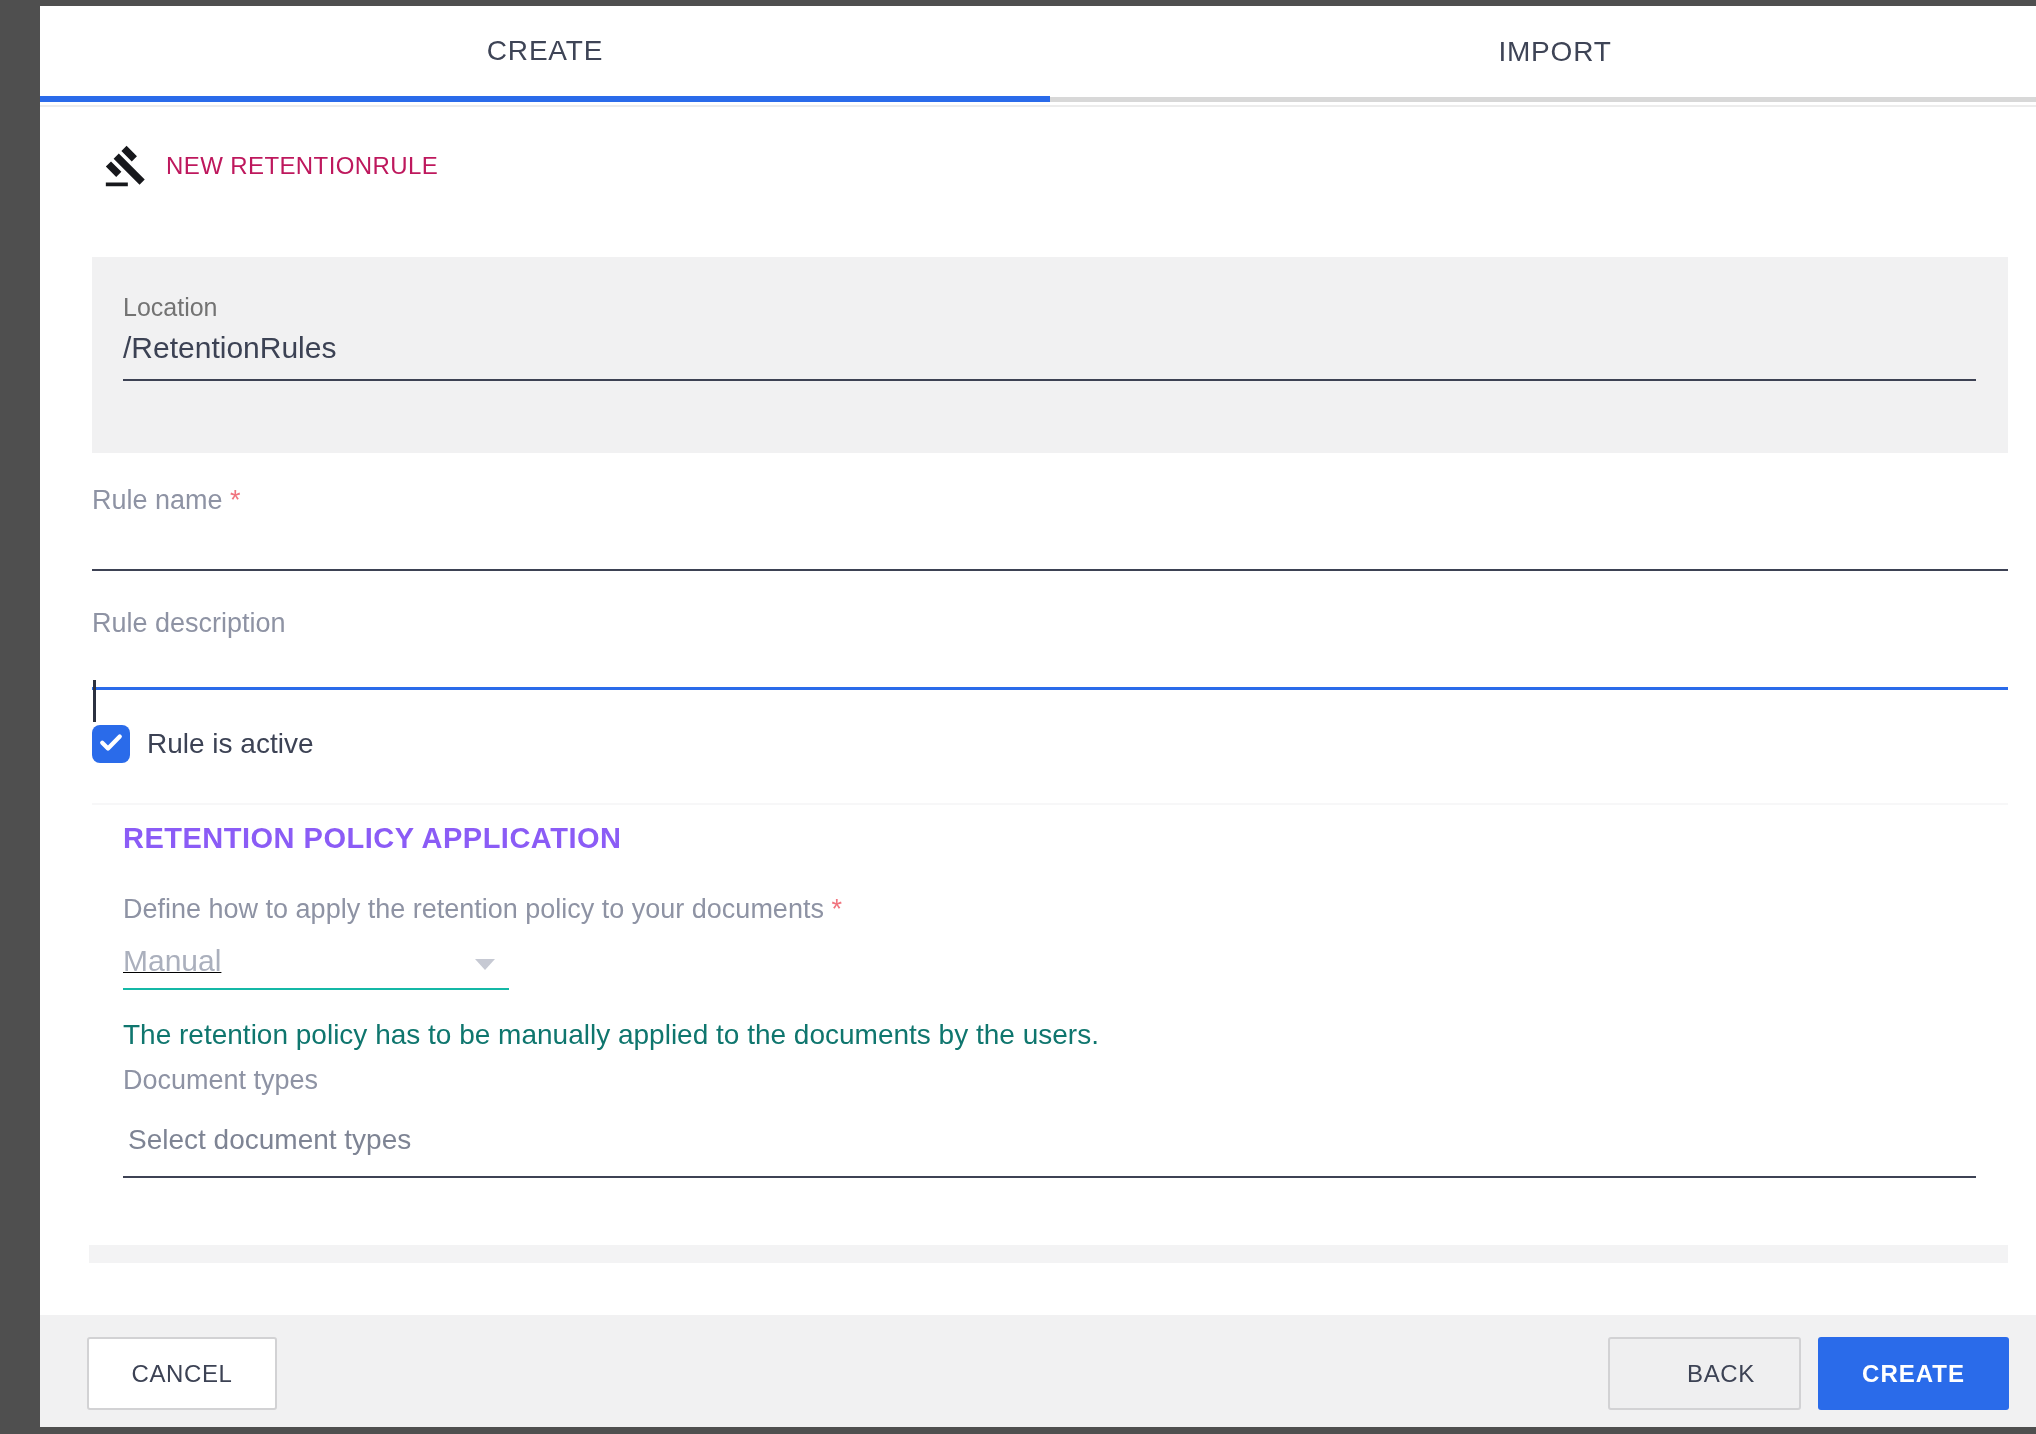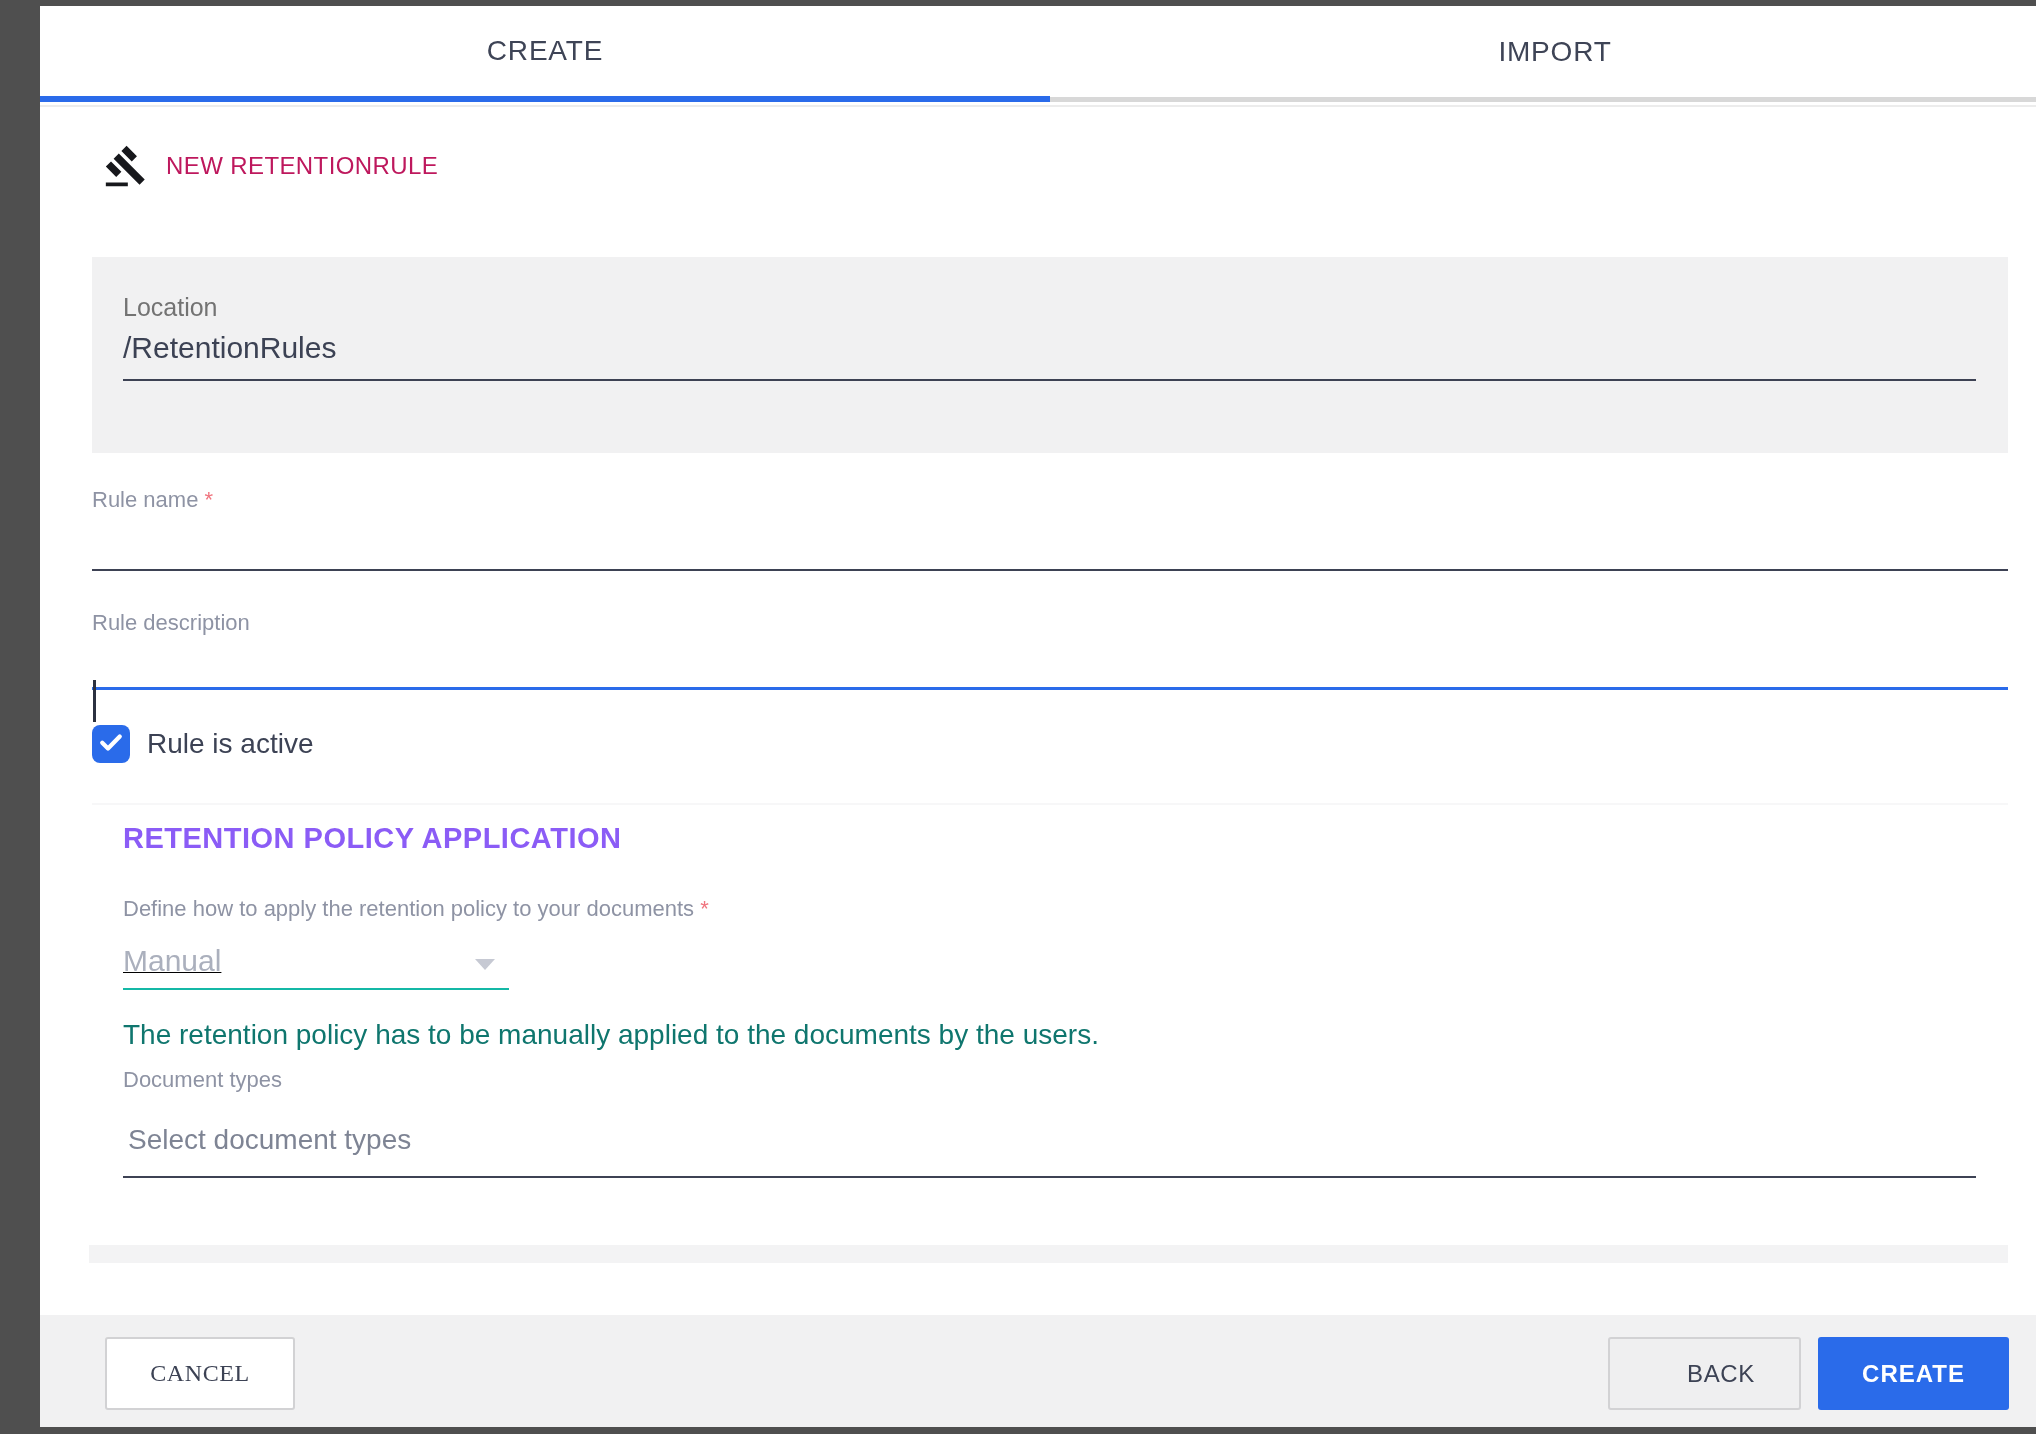--- a/index.html
+++ b/index.html
@@ -32,21 +32,21 @@
   .heading svg{display:block;}
   .heading .title{
     margin-left:18px;font-size:24px;letter-spacing:.4px;color:#be185d;
   }
   
   .loc-box{
     position:absolute;left:52px;top:251px;width:1916px;height:196px;
     background:#f1f1f2;box-sizing:border-box;padding:34px 32px 0 31px;
   }
   .flabel{font-size:25px;line-height:32px;color:#737373;}
-  .flabel-27{font-size:22px;line-height:34px;color:#8e93a4;}
+  .flabel-27{font-size:27px;line-height:34px;color:#8e93a4;}
   .req{color:#f0757f;}
   .loc-box input{
     display:block;width:1853px;margin-top:8px;
     font-family:inherit;font-size:30px;color:#3c4254;
     border:0;outline:none;background:transparent;
     border-bottom:2px solid #3d4254;padding:0 0 14px 0;
   }
   
   .f-rulename{position:absolute;left:52px;top:477px;width:1916px;}
   .f-rulename input{
@@ -102,21 +102,21 @@
   
   .footer{
     position:absolute;left:0;bottom:0;width:100%;height:112px;background:#f1f1f2;
   }
   .btn{
     position:absolute;top:22px;height:73px;box-sizing:border-box;
     display:flex;align-items:center;justify-content:center;
     font-family:inherit;font-size:24px;letter-spacing:.6px;color:#3c4254;
     border-radius:3px;cursor:pointer;
   }
-  .btn-cancel{left:65px;width:190px;background:#ffffff;border:2px solid #d2d2d4;font-family:Liberation Serif, serif;}
+  .btn-cancel{left:47px;width:190px;background:#ffffff;border:2px solid #d2d2d4;}
   .btn-back{left:1568px;width:193px;background:#efeff0;border:2px solid #d2d2d4;padding-left:39px;}
   .btn-create{
     left:1778px;width:191px;background:#2a6bea;border:0;
     color:#ffffff;font-weight:bold;letter-spacing:1px;
   }
 </style>
 </head>
 <body>
 
 <div class="dialog">

